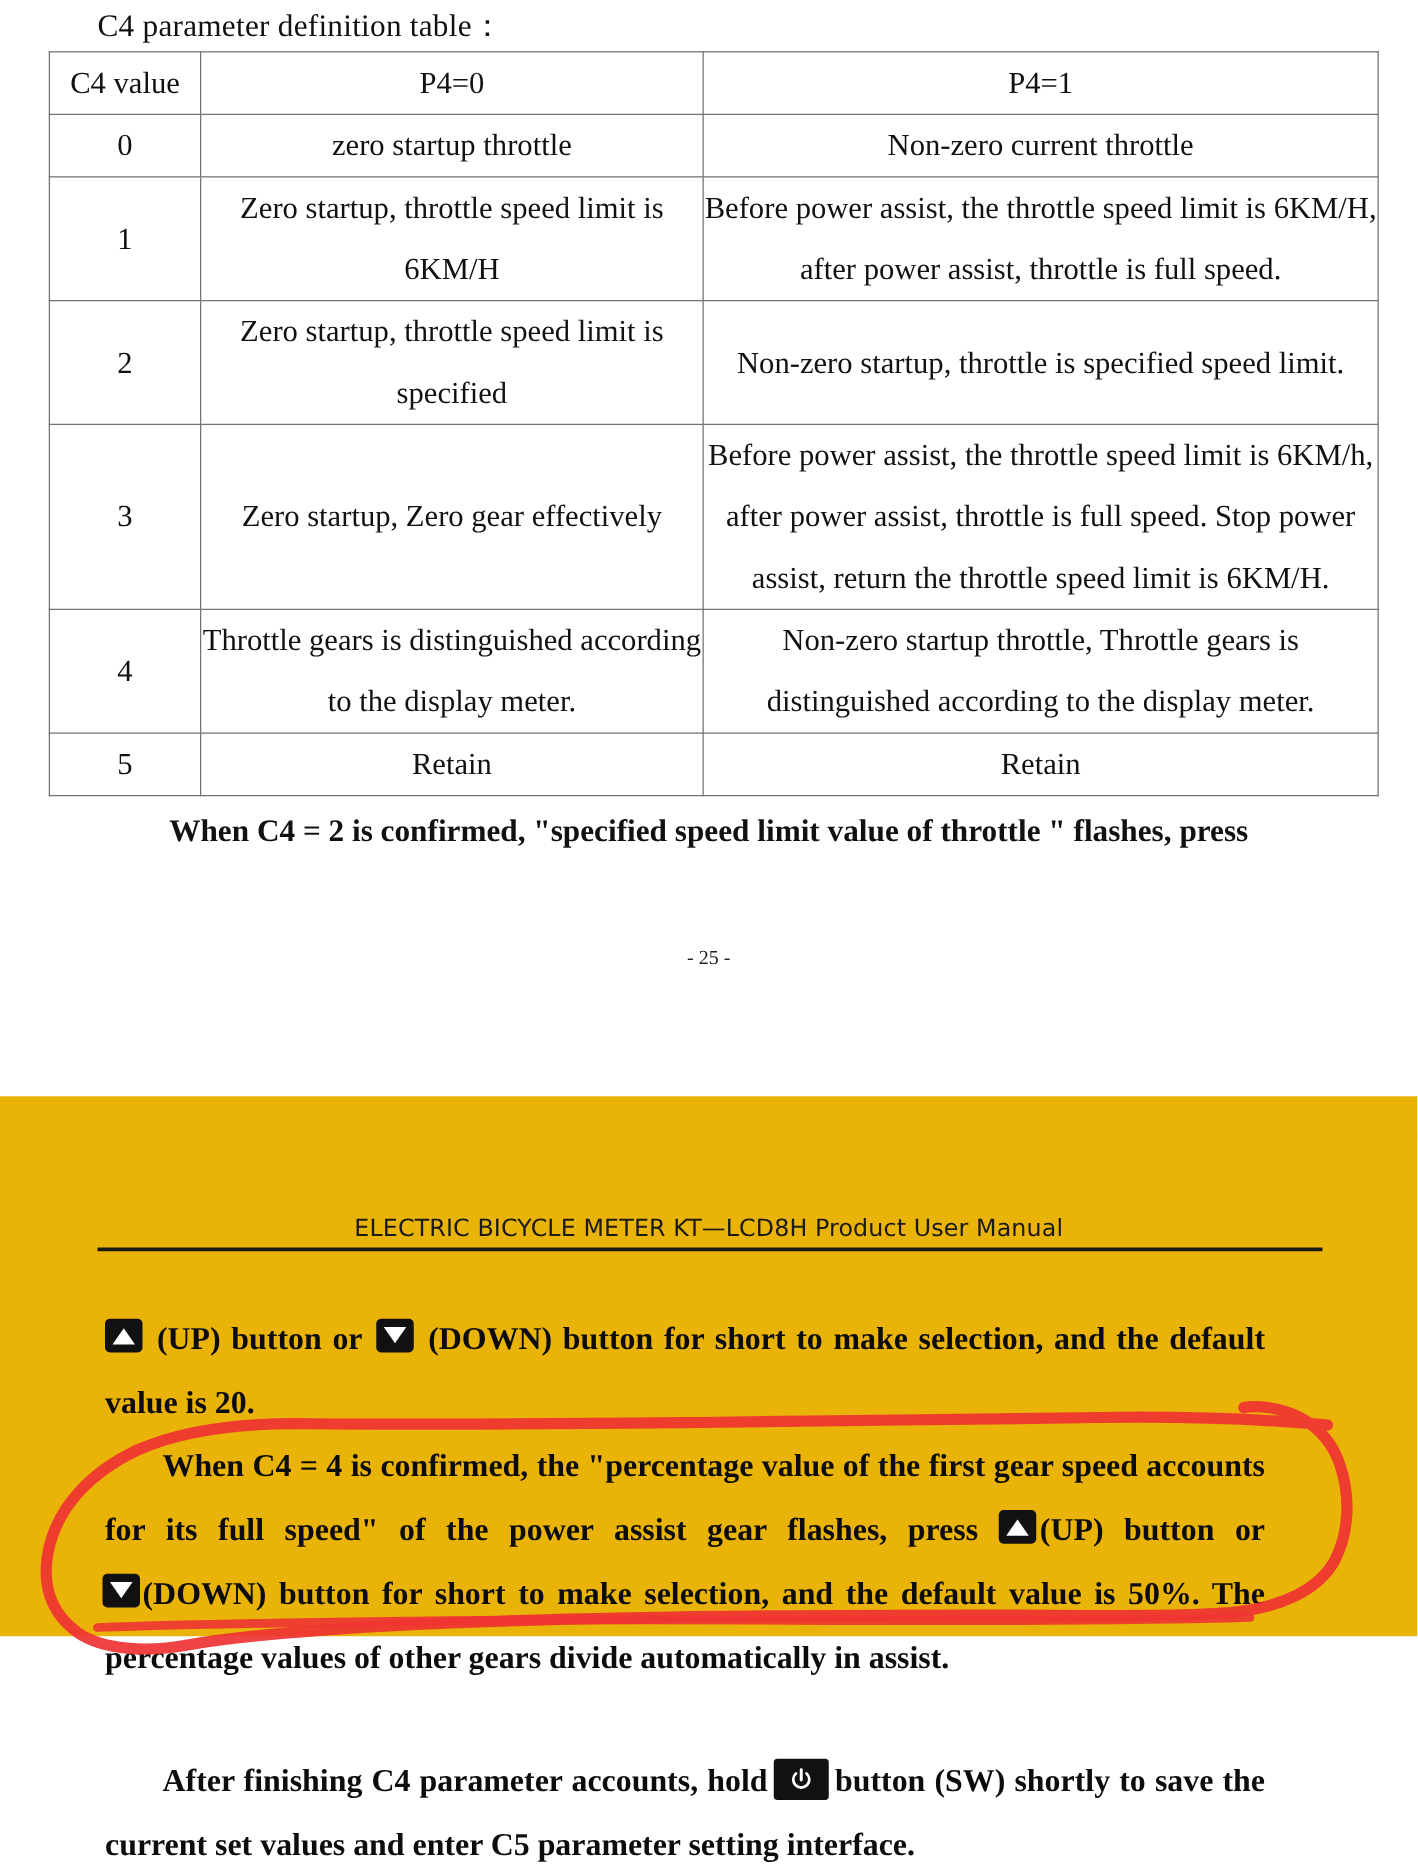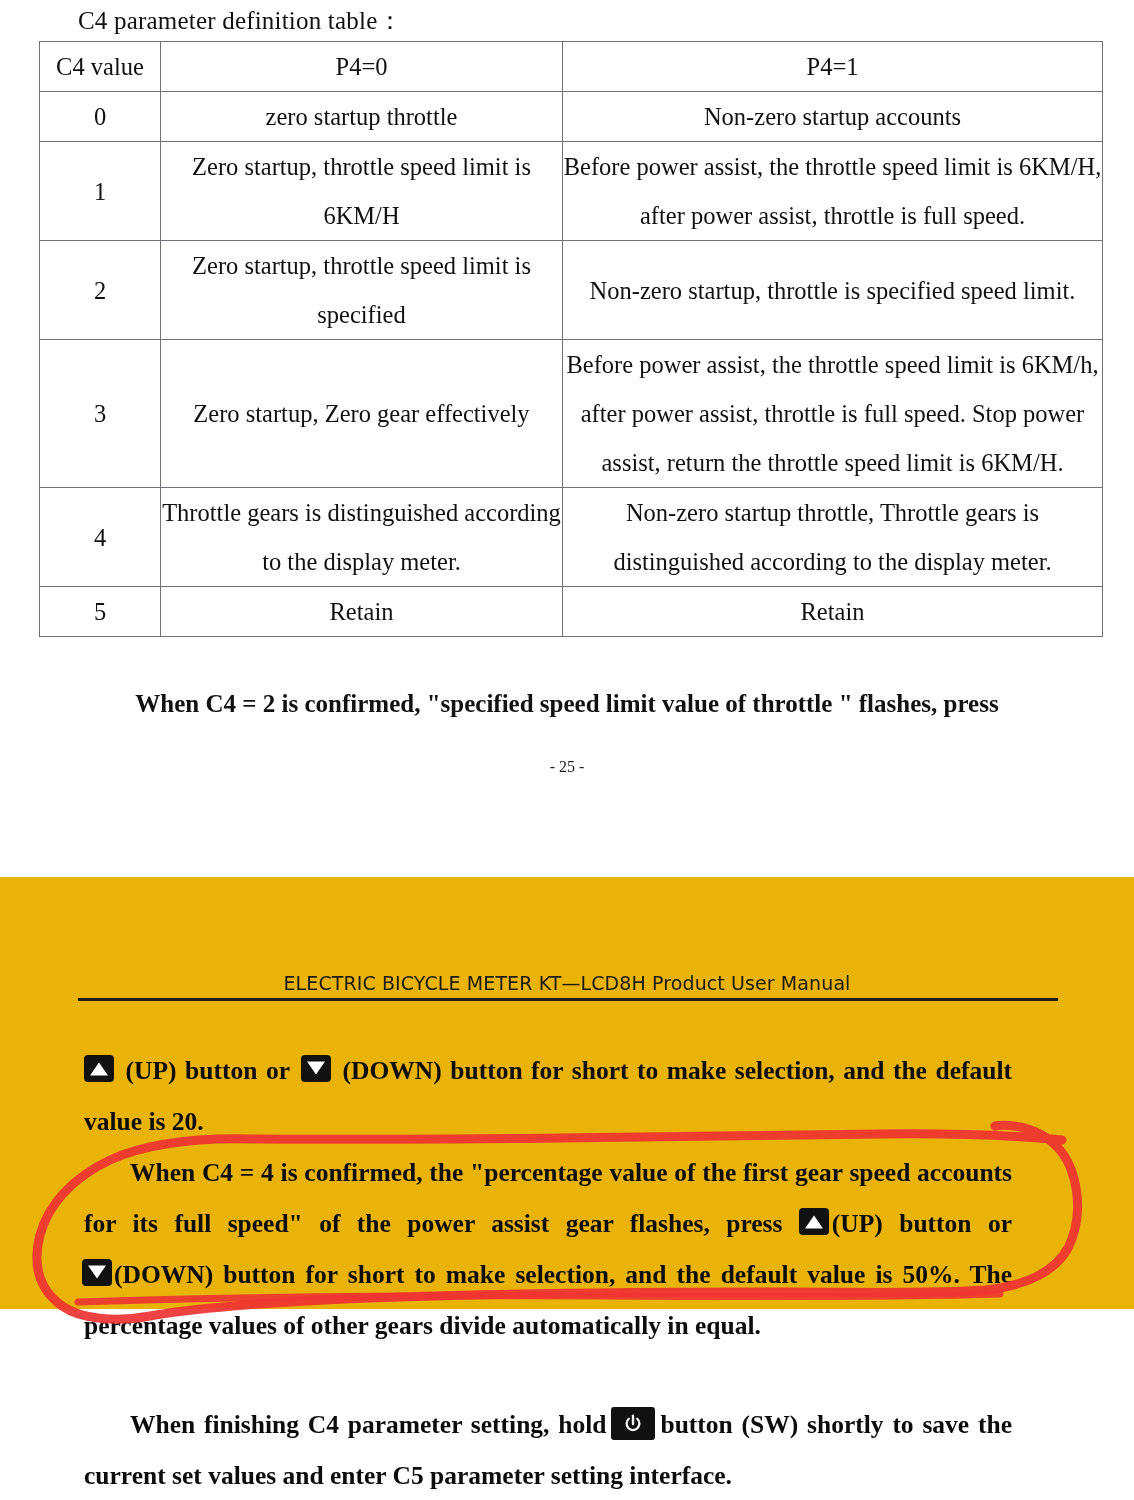--- a/index.html
+++ b/index.html
@@ -64,21 +64,21 @@
   }
   td.txt-left {
     text-align: center;
     padding: 12px 13px;
     line-height: 49px;
   }
 
   .caption-below {
     position: absolute;
     left: 0;
-    top: 690px;
+    top: 652px;
     width: 1134px;
     text-align: center;
     font-weight: bold;
     font-size: 25px;
     white-space: nowrap;
   }
 
   .page-number {
     position: absolute;
     left: 0;
@@ -227,21 +227,21 @@
     <tbody>
       <tr>
         <td class="txt-center">C4 value</td>
         <td class="txt-center">P4=0</td>
         <td class="txt-center">P4=1</td>
       </tr>
 
       <tr>
         <td class="val-cell">0</td>
         <td class="txt-center">zero startup throttle</td>
-        <td class="txt-center">Non-zero startup accounts</td>
+        <td class="txt-center">Non-zero current throttle</td>
       </tr>
 
       <tr>
         <td class="val-cell">1</td>
         <td class="txt-left">
           <span class="ln">Zero  startup,  throttle  speed  limit  is</span>
           <span class="ln last">6KM/H</span>
         </td>
         <td class="txt-left">
           <span class="ln">Before  power  assist,  the  throttle  speed  limit  is</span>
@@ -305,25 +305,25 @@
 
     <p class="para">
       <span class="jline"><span class="icon-btn icon-up"></span><span> (UP) button or</span><span class="icon-btn icon-down" style="margin-left:11px;"></span><span> (DOWN) button for short to make selection, and the default</span></span>
       <span class="jline last">value is 20.</span>
     </p>
 
     <p class="para">
       <span class="jline" style="text-indent:46px;">When C4 = 4 is confirmed, the "percentage value of the first gear speed accounts</span>
       <span class="jline"><span>for  its  full  speed"  of  the  power  assist  gear  flashes,  press </span><span class="icon-btn icon-up"></span><span>(UP)  button  or</span></span>
       <span class="jline"><span class="icon-btn icon-down" style="margin-left:-2px;margin-right:2px;"></span><span>(DOWN) button for short to make selection, and the default value is 50%. The</span></span>
-      <span class="jline last">percentage values of other gears divide automatically in equal.</span>
+      <span class="jline last">percentage values of other gears divide automatically in assist.</span>
     </p>
 
     <p class="para" style="margin-top:48px;">
-      <span class="jline" style="text-indent:46px;"><span>When finishing C4 parameter setting, hold</span><span class="icon-btn icon-power"><svg width="22" height="22" viewBox="0 0 24 24" aria-hidden="true">
+      <span class="jline" style="text-indent:46px;"><span>After finishing C4 parameter accounts, hold</span><span class="icon-btn icon-power"><svg width="22" height="22" viewBox="0 0 24 24" aria-hidden="true">
               <path d="M12 3 L12 12" stroke="#ffffff" stroke-width="2.6" stroke-linecap="round" fill="none"></path>
               <path d="M7.4 6.3 A7 7 0 1 0 16.6 6.3" stroke="#ffffff" stroke-width="2.4" fill="none" stroke-linecap="round"></path>
             </svg></span><span>button (SW) shortly to save the</span></span>
       <span class="jline last">current set values and enter C5 parameter setting interface.</span>
     </p>
 
   </div>
 </div>
 
 <svg id="red-annotation" viewBox="0 0 1134 1500" xmlns="http://www.w3.org/2000/svg">

